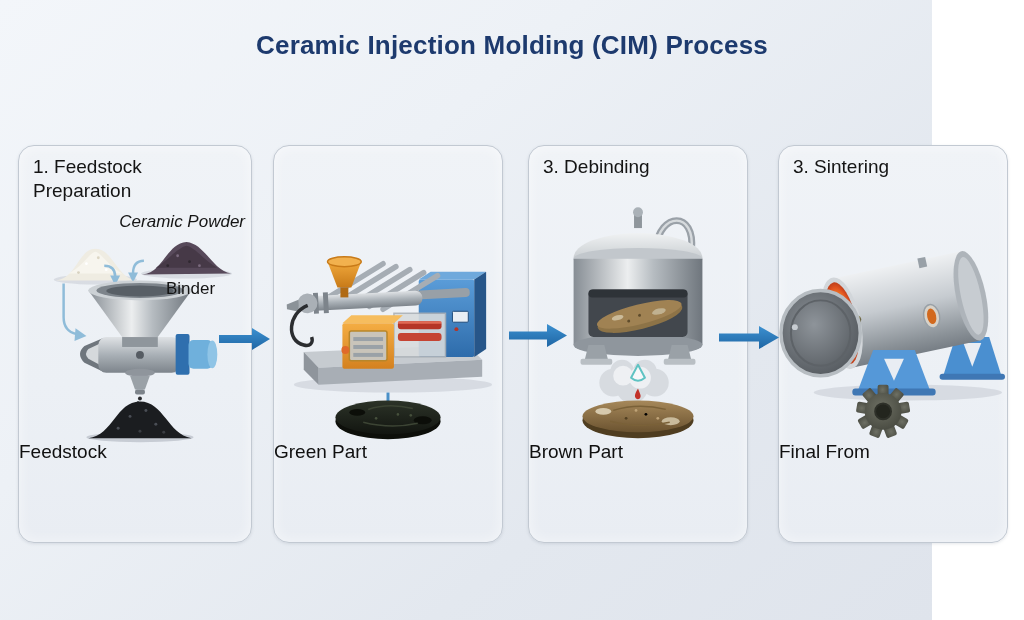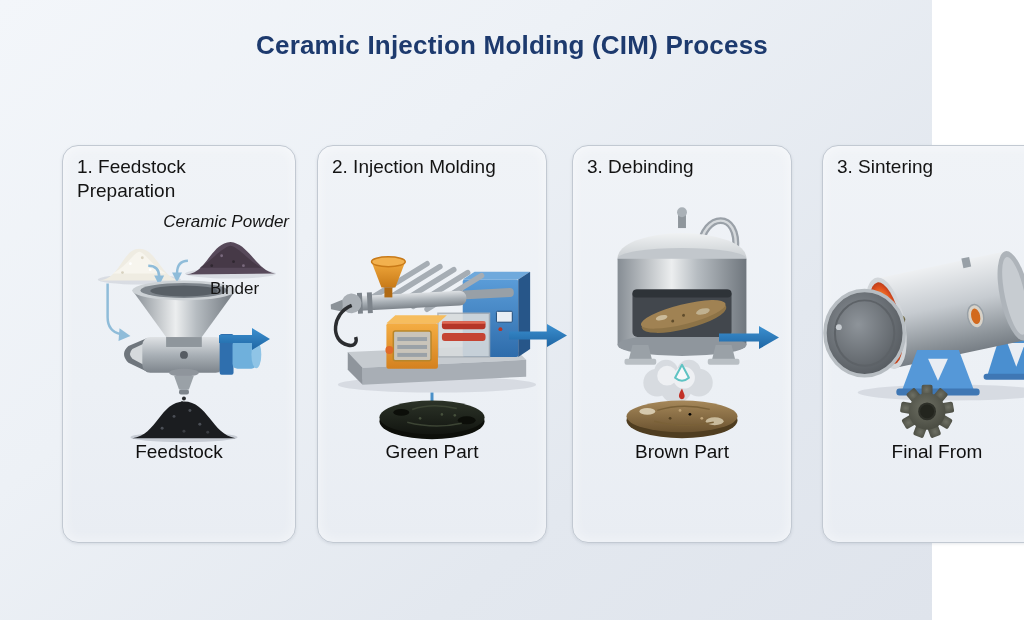--- a/index.html
+++ b/index.html
@@ -16,38 +16,37 @@
   .hdr h1 {
     font-size:26px; font-weight:bold; color:#1d3a6e; letter-spacing:0.2px;
   }
   .hdr .sub { margin-top:8px; font-size:17px; color:#26282b; }
 
   .panel {
     position:absolute; top:145px; height:398px;
     background: linear-gradient(180deg,#f0f3f7 0%, #ecf0f5 60%, #e9edf3 100%);
     border:1.5px solid #c2c9d2; border-radius:16px;
     box-shadow: 0 1px 3px rgba(110,120,140,0.18), inset 0 0 14px rgba(255,255,255,0.55);
-    margin-left: 44px;
   }
   .panel-1 { left:18px;  width:234px; }
   .panel-2 { left:273px; width:230px; }
   .panel-3 { left:528px; width:220px; }
   .panel-4 { left:778px; width:230px; }
 
   .panel h2 {
     position:absolute; top:9px; left:14px; right:8px;
     font-size:19px; font-weight:400; color:#141414; line-height:1.28;
   }
   .panel-1 h2 { right:60px; } 
 
   .illus { position:absolute; left:0; top:0; width:100%; height:100%; }
 
   .part-label {
     position:absolute; top:295px; left:0; width:100%;
-    text-align:center; font-size:19px; color:#101010;
+    text-align:left; font-size:19px; color:#101010;
   }
   .annot { position:absolute; font-size:17px; color:#141414; white-space:nowrap; }
   .annot-ceramic { top:66px; right:6px;font-style:italic; }
   .annot-binder  { top:133px; left:147px; }
 
   .flow-arrow { position:absolute; z-index:5; }
   .fa-1 { left:219px; top:326px; }
   .fa-2 { left:509px; top:322px; }
   .fa-3 { left:719px; top:324px; }
 </style>
@@ -270,21 +269,20 @@
         <ellipse cx="115" cy="273" rx="53" ry="17" fill="url(#discGreen)"></ellipse>
         <ellipse cx="84" cy="268" rx="8" ry="3.5" fill="#0c0e09"></ellipse>
         <ellipse cx="150" cy="276" rx="9" ry="4" fill="#0c0e09"></ellipse>
         <path d="M95,265 Q115,258 140,264" stroke="#3c4434" stroke-width="1.5" fill="none"></path>
         <path d="M90,278 Q118,285 145,279" stroke="#3c4434" stroke-width="1.5" fill="none"></path>
         <circle cx="125" cy="270" r="1.3" fill="#46503c"></circle>
           <circle cx="103" cy="274" r="1.3" fill="#46503c"></circle>
         <circle cx="138" cy="271" r="1.3" fill="#46503c"></circle>
       </g>
     </svg>
-    <h2>2. Injection Molding</h2>
     <div class="part-label">Green Part</div>
   </section>
 
   <section class="panel panel-3">
     <svg class="illus" viewBox="0 0 220 398">
 
       <g>
         <rect x="106" y="68" width="8" height="14" fill="#8f969c"></rect>
         <circle cx="110" cy="66" r="5" fill="#aab1b7"></circle>
         <path d="M128,102 C132,66 168,64 164,104" stroke="#9aa1a8" stroke-width="7" fill="none" stroke-linecap="round"></path>

